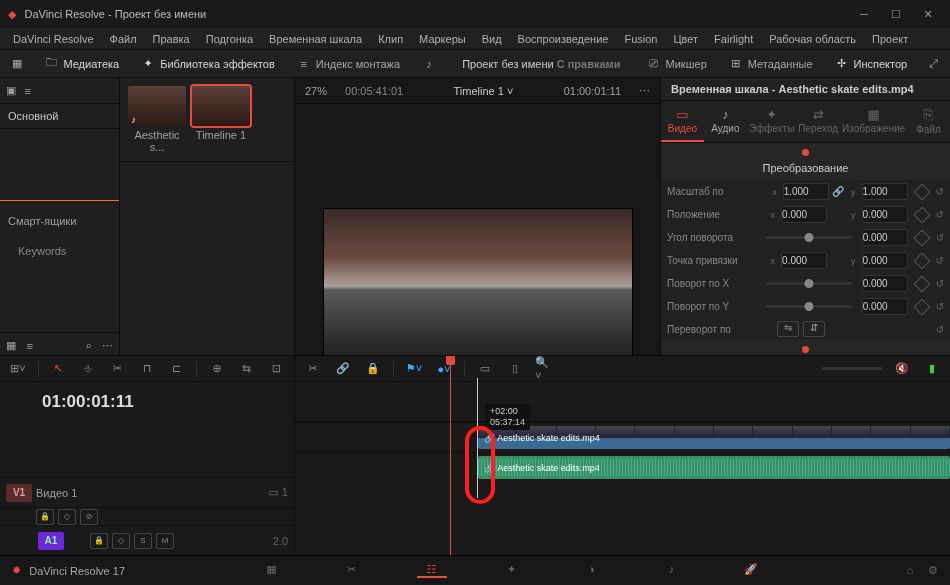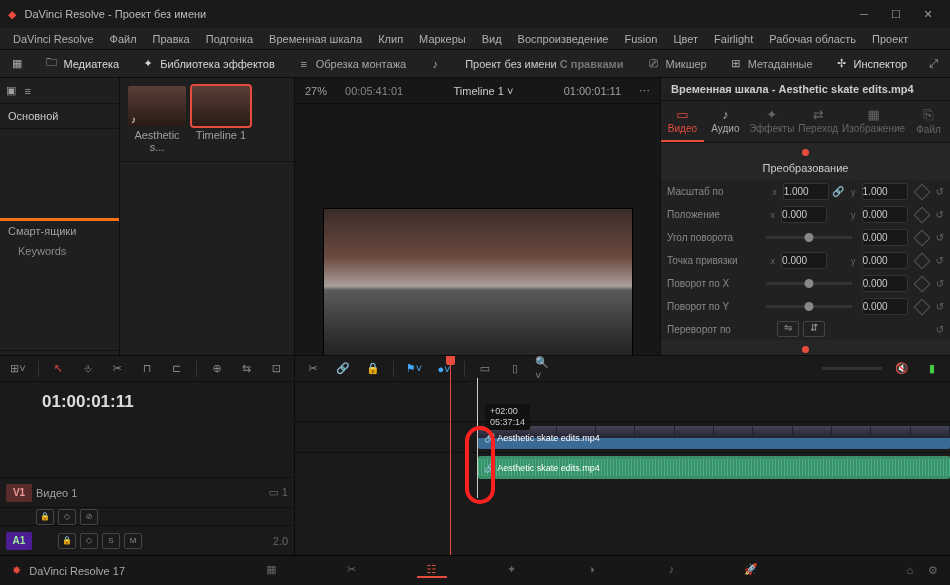--- a/index.html
+++ b/index.html
@@ -13,21 +13,21 @@
 .workspace-bar { height:28px; background:#212121; display:flex; align-items:center; justify-content:space-between; padding:0 8px; border-bottom:1px solid #0c0c0c;}
 .ws-left, .ws-right { display:flex; align-items:center; gap:14px;}
 .ws-item { display:flex; align-items:center; gap:5px; color:#a8a8a8; cursor:pointer; padding:3px 4px;}
 .ws-item.active { color:#d8d8d8;}
 .icon { width:14px; height:14px; display:inline-flex; align-items:center; justify-content:center; }
 .ws-center { font-weight:500; color:#ccc;}
 .main { display:flex; height:calc(585px - 28px - 22px - 28px - 30px); }
 .left-panel { width:120px; background:#1f1f1f; border-right:1px solid #0c0c0c; display:flex; flex-direction:column;}
 .pool-head { padding:6px 8px; font-size:11px; color:#c8c8c8; border-bottom:1px solid #111;}
 .pool-body { flex:1;}
-.smart-sect { padding:4px 8px; border-top:3px solid #f97316;}
+.smart-sect { padding:14px 8px; border-top:1px solid #f97316;}
 .sub { padding:4px 8px 4px 18px; color:#888;}
 .mid-panel { width:175px; background:#1f1f1f; border-right:1px solid #0c0c0c; display:flex; flex-direction:column;}
 .thumbs-row { display:flex; gap:6px; padding:8px; border-bottom:1px solid #111;}
 .thumb { width:58px; text-align:center;}
 .thumb-box { width:58px; height:40px; background:#444; border-radius:2px; margin-bottom:3px; position:relative;}
 .thumb-box.sel { outline:2px solid #e64b3d; }
 .thumb-box.a::after{content:"♪";position:absolute;left:3px;bottom:1px;font-size:10px;color:#eee;}
 .eff-list div { padding:5px 10px; cursor:pointer;}
 .eff-list .sel-row { background:#3a3a3a; color:#ddd;}
 .title-list .trow { display:flex; height:26px; align-items:center;}
@@ -59,21 +59,21 @@
 .slider::after{content:"";position:absolute;left:50%;top:-3px;width:9px;height:9px;background:#888;border-radius:50%;transform:translateX(-50%);}
 .timeline-area { height:210px; background:#1a1a1a; border-top:1px solid #0c0c0c; display:flex;}
 .tl-left { width:295px; border-right:1px solid #0c0c0c; display:flex; flex-direction:column;}
 .tl-toolbar { height:26px; display:flex; align-items:center; padding:0 8px; gap:10px; border-bottom:1px solid #111;}
 .tbtn { width:20px; height:20px; display:flex; align-items:center; justify-content:center; color:#888; cursor:pointer; border-radius:2px;}
 .tbtn.sel { color:#e64b3d;}
 .tc { font-size:17px; font-weight:600; color:#ddd; padding:10px 0 6px 42px;}
 .track-head { height:30px; display:flex; align-items:center; gap:4px; padding:0 6px; border-top:1px solid #111;}
 .track-tag { width:26px; height:18px; border-radius:2px; text-align:center; line-height:18px; font-size:10px; font-weight:600;}
 .vt { background:#5a2b2b; color:#e99;}
-.at { background:#4c1d95; color:#9e9;}
+.at { background:#6d28d9; color:#9e9;margin-left:32px;}
 .tiny { width:18px; height:16px; border:1px solid #444; border-radius:2px; color:#888; font-size:8px; display:flex; align-items:center; justify-content:center; cursor:pointer;}
 .tl-right { flex:1; position:relative; overflow:hidden;}
 .tl-toolbar2 { height:26px; display:flex; align-items:center; padding:0 8px; gap:10px; border-bottom:1px solid #111;}
 .ruler { height:40px; position:relative; border-bottom:1px solid #111;}
 .playhead { position:absolute; left:155px; top:0; bottom:0; width:1px; background:#e64b3d; z-index:5;}
 .playhead::before{content:"";position:absolute;top:-1px;left:-4px;width:9px;height:10px;background:#e64b3d;border-radius:2px;}
 .in-marker { position:absolute; left:182px; top:22px; width:1px; height:120px; background:#ccc; z-index:6;}
 .highlight-oval { position:absolute; left:170px; top:70px; width:30px; height:78px; border:4px solid #ff2020; border-radius:16px; z-index:10;}
 .tooltip { position:absolute; left:190px; top:48px; background:#111; color:#ccc; font-size:9px; padding:2px 5px; border-radius:2px; z-index:7; line-height:1.2;}
 .track-lane { height:30px; border-top:1px solid #111; position:relative;}
@@ -130,21 +130,21 @@
     <div class="ws-item active">
         <span class="icon">🗀</span>
         <span>Медиатека</span>
       </div>
     <div class="ws-item active">
         <span class="icon">✦</span>
         <span>Библиотека эффектов</span>
       </div>
     <div class="ws-item">
         <span class="icon">≡</span>
-        <span>Обрезка монтажа</span>
+        <span>Индекс монтажа</span>
       </div>
     <div class="ws-item">
         <span class="icon">♪</span>
       </div>
   </div>
   <div class="ws-center"><span>Проект без имени</span> <span style="color:#777;font-weight:700;">С правками</span></div>
   <div class="ws-right">
     <div class="ws-item">
         <span class="icon">⎚</span>
         <span>Микшер</span>

